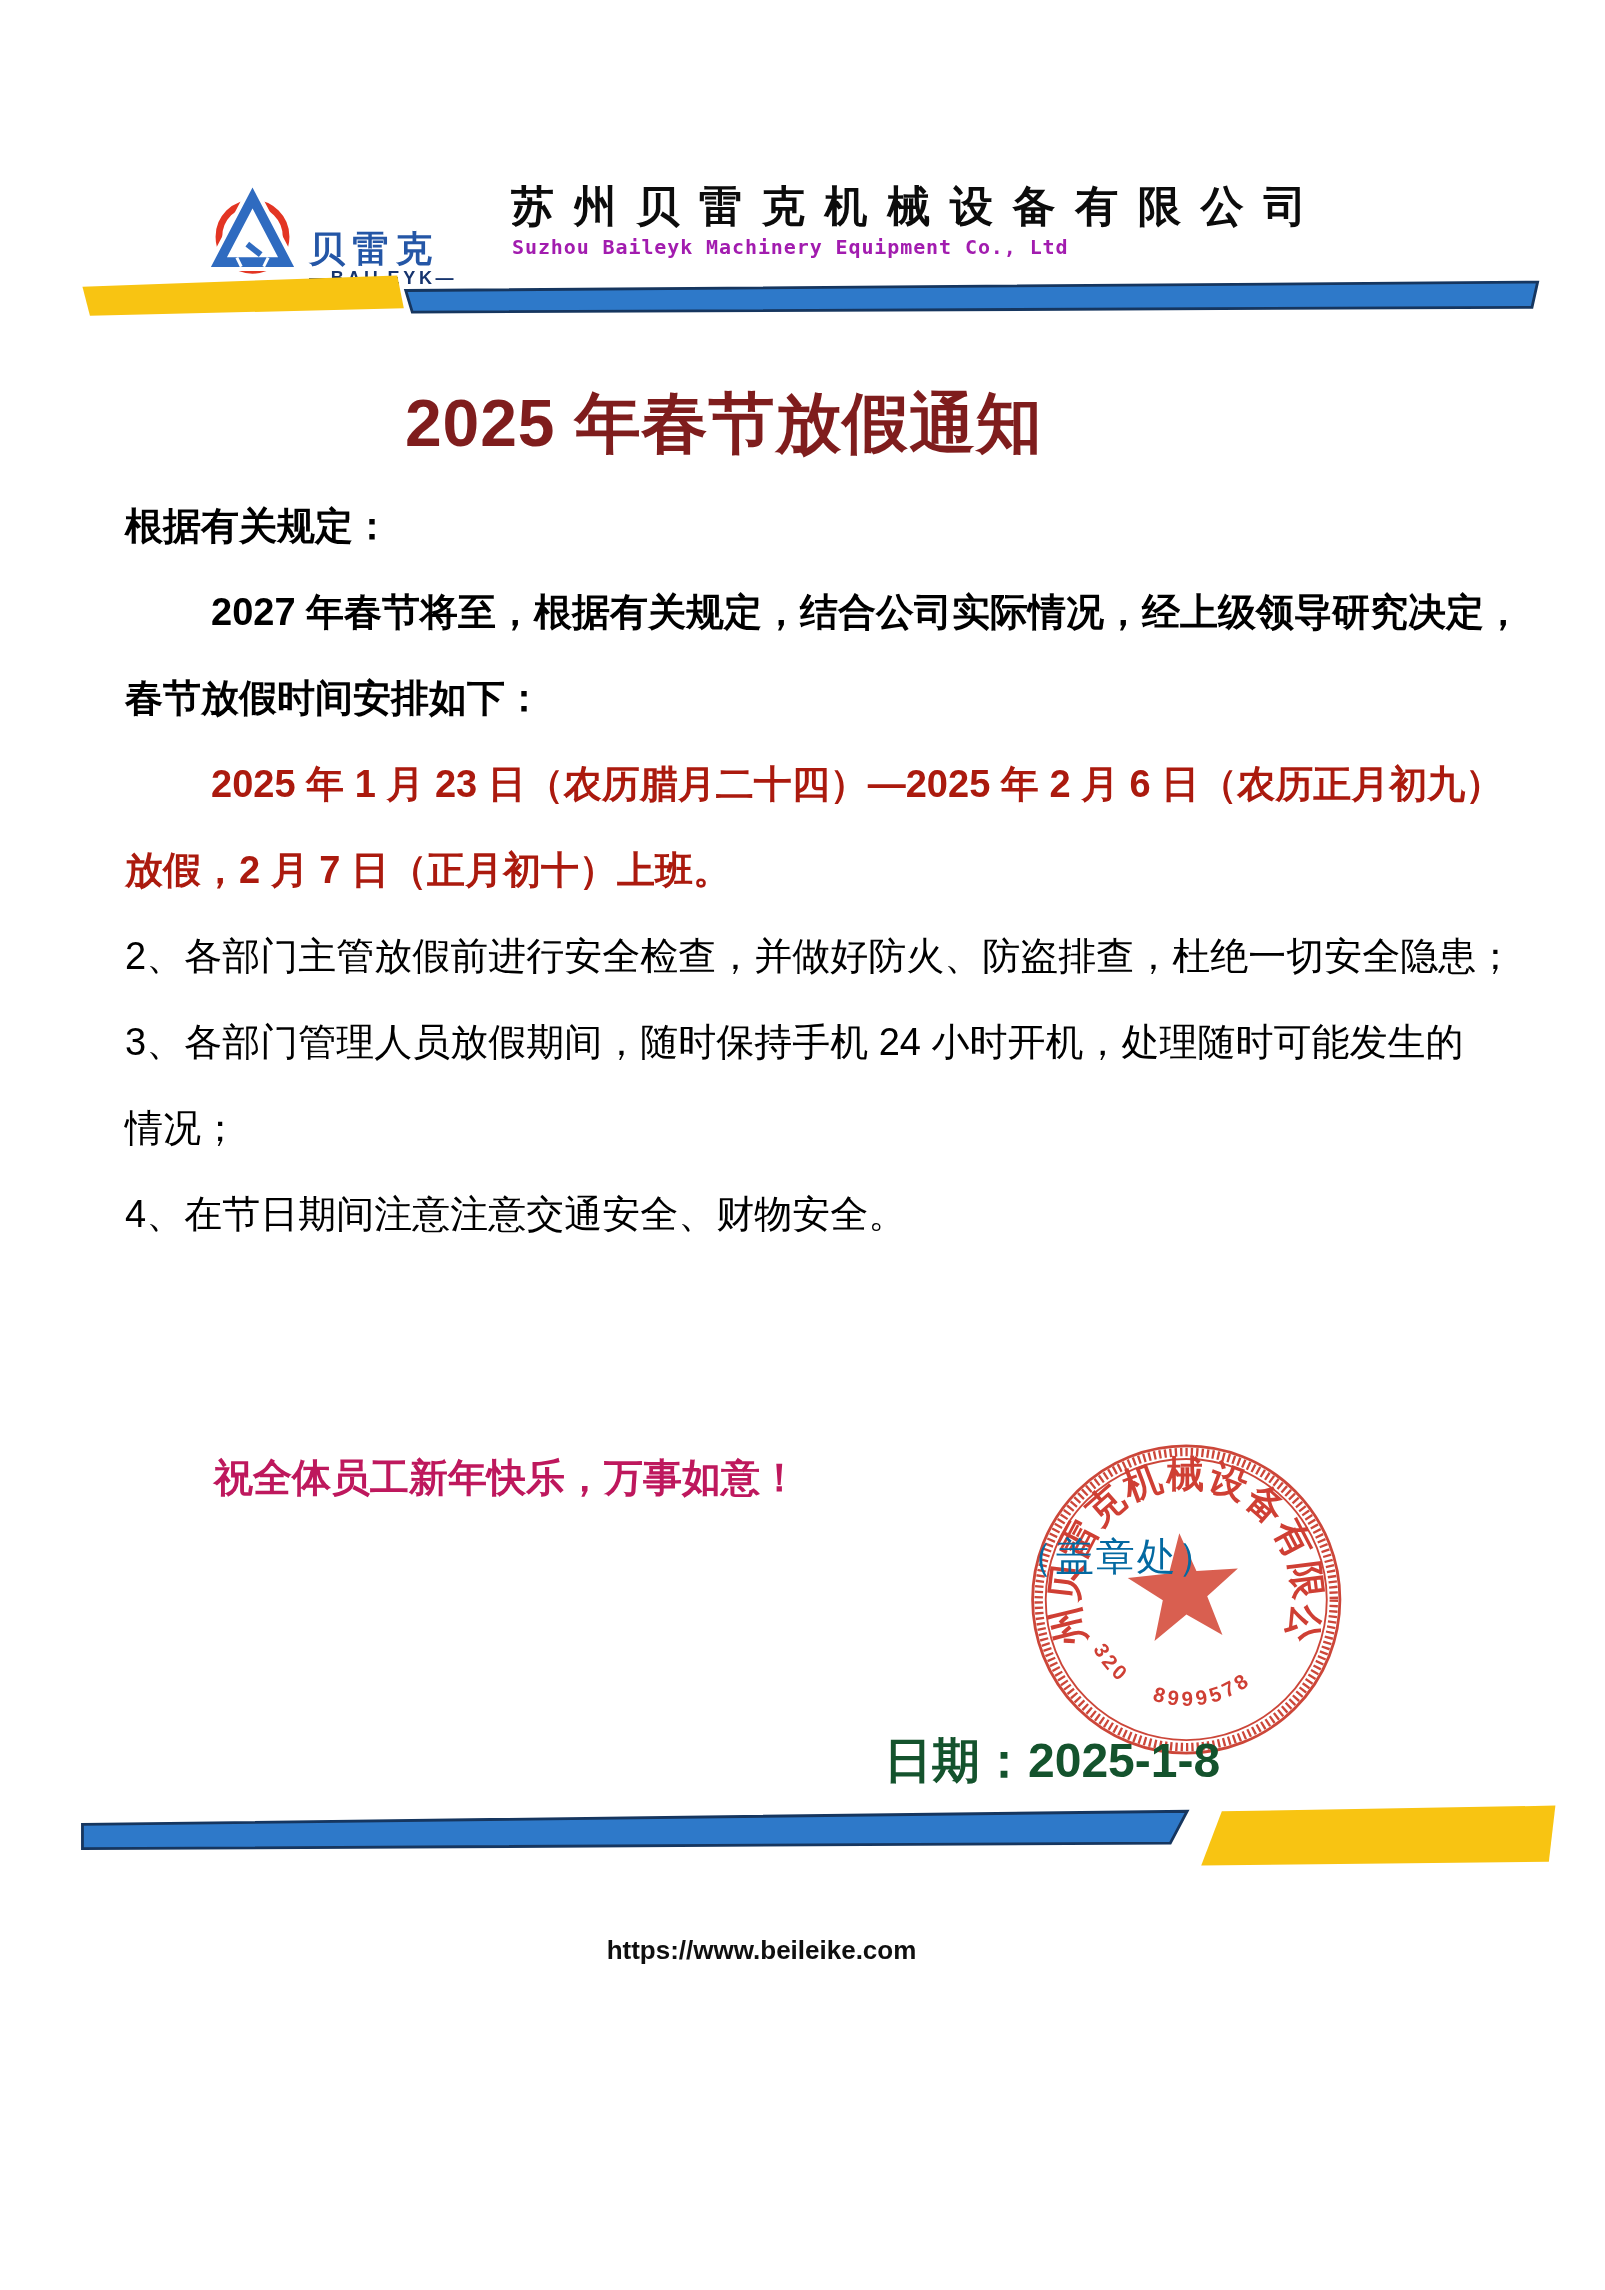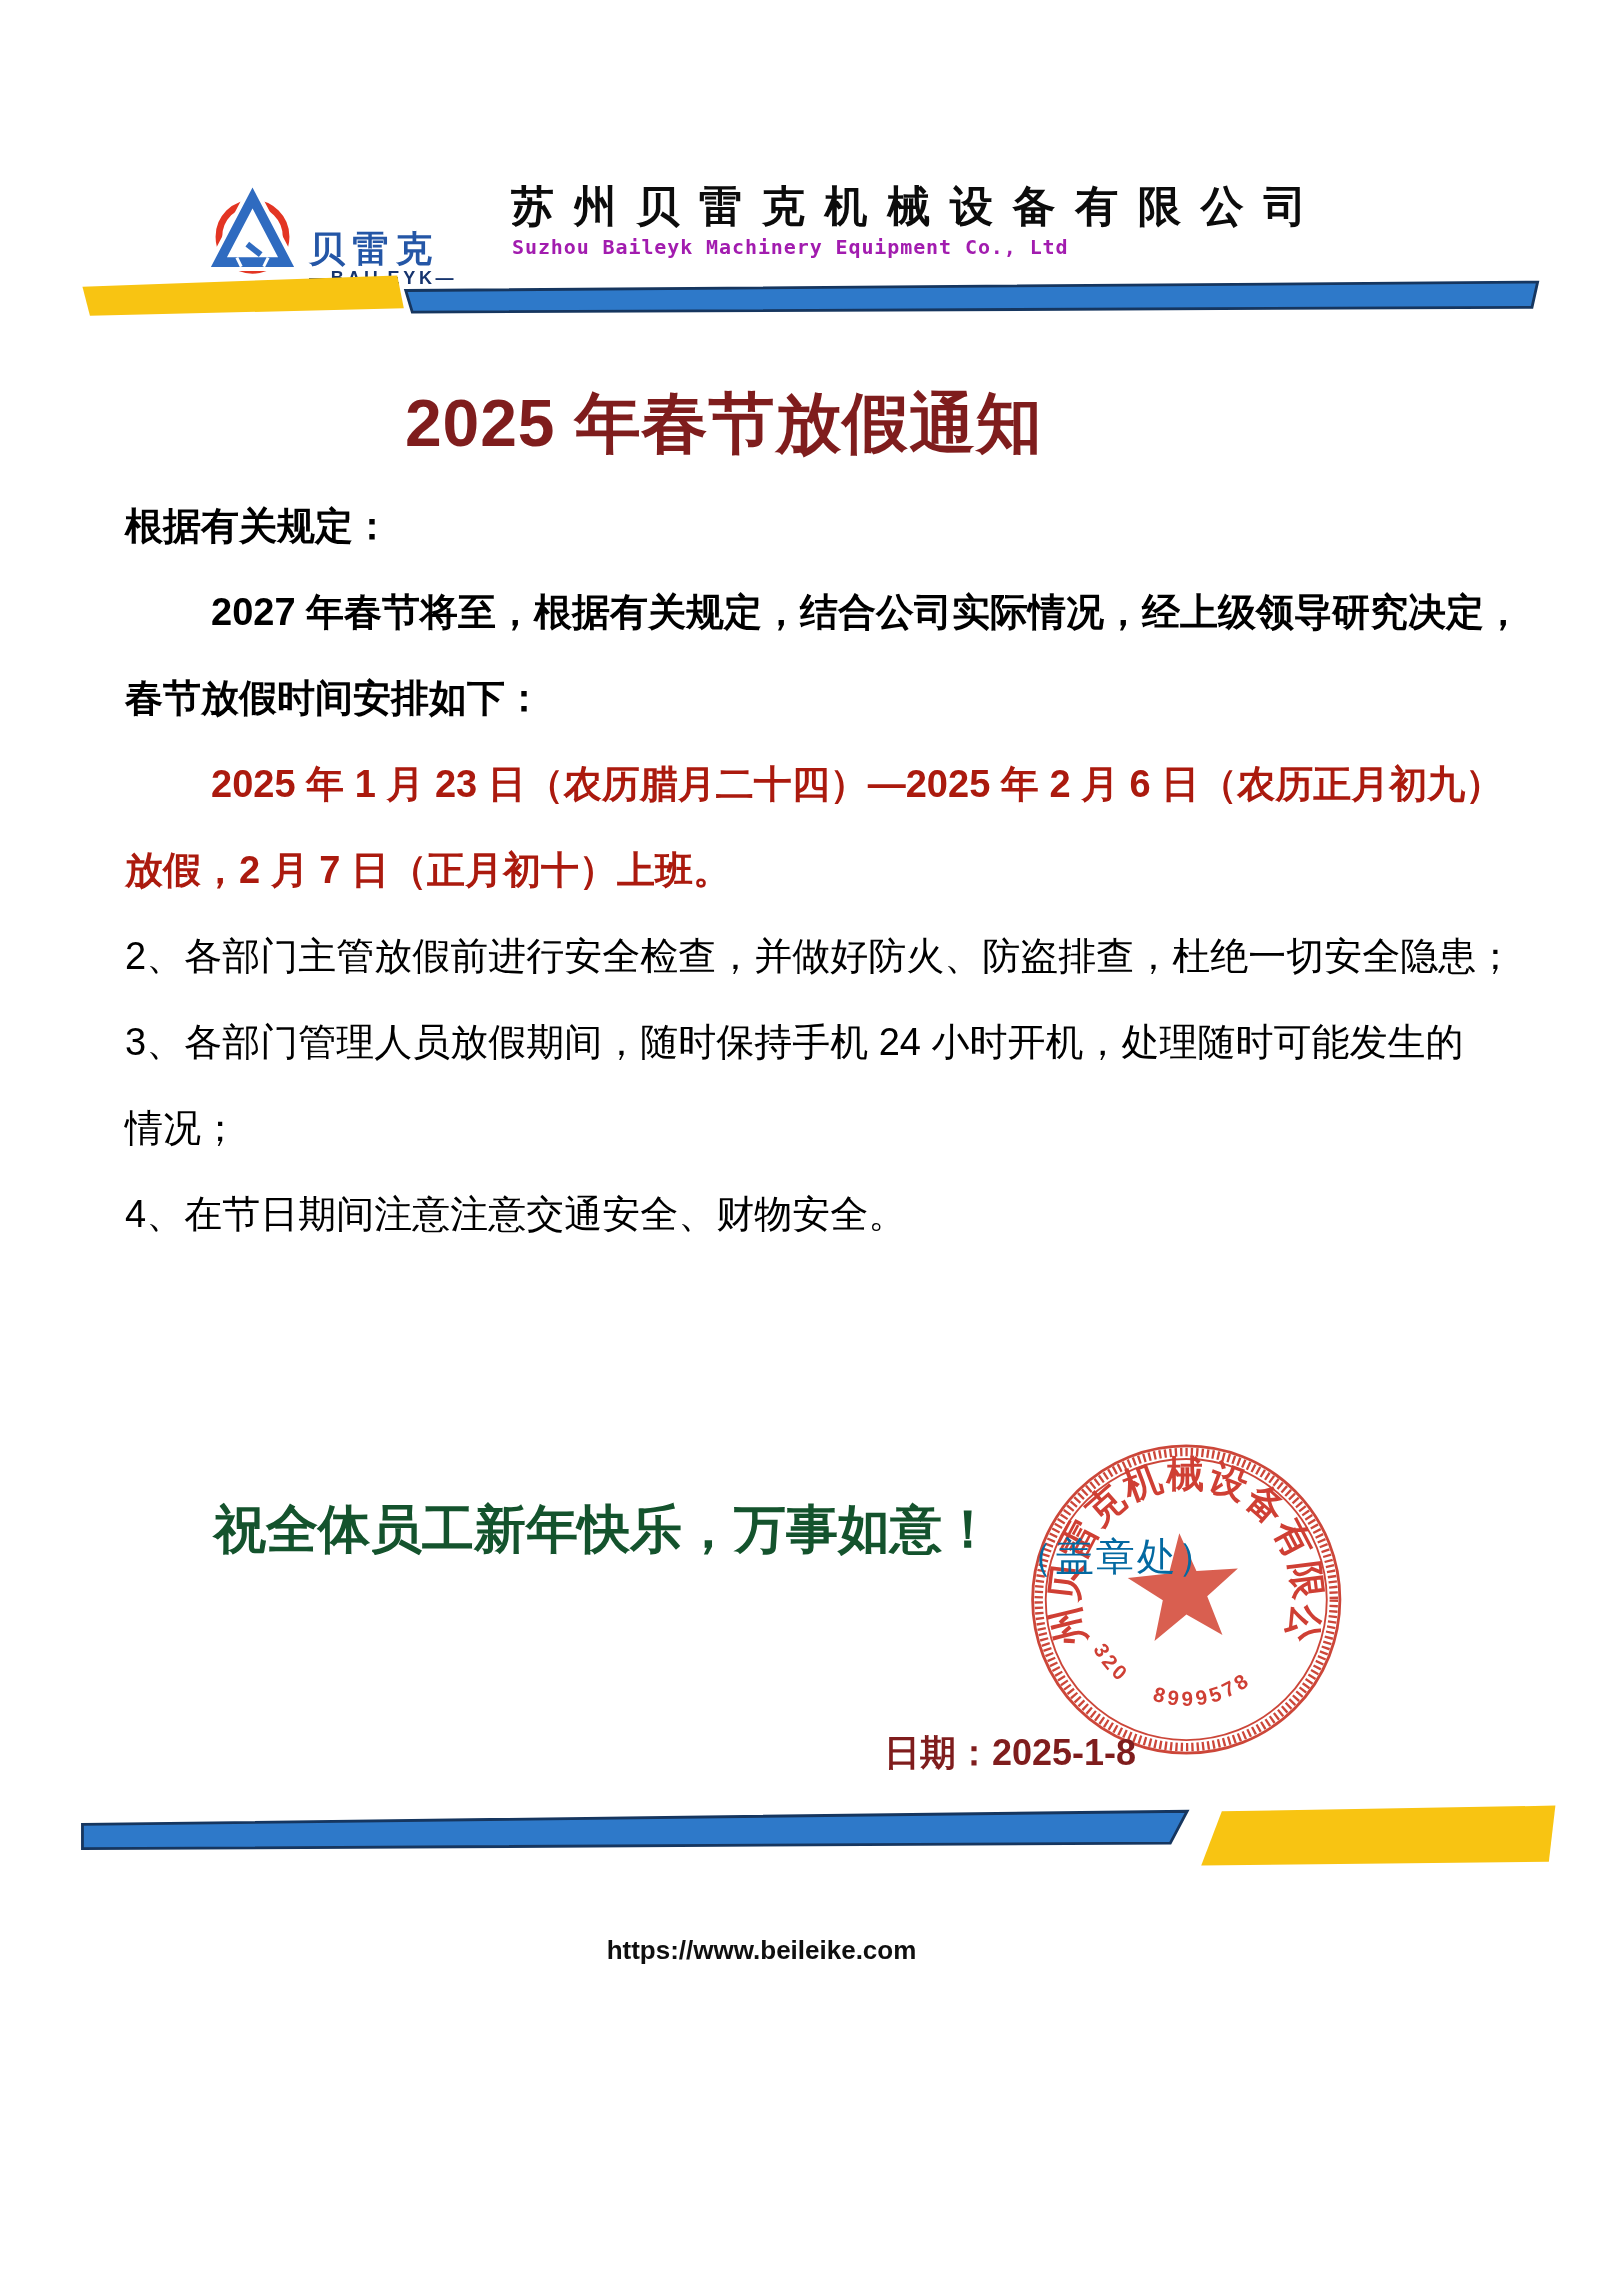--- a/index.html
+++ b/index.html
@@ -35,32 +35,32 @@
   }
   
   .body-block{position:absolute;left:125px;top:483px;width:1480px;}
   .bline{font-size:38px;line-height:86px;white-space:nowrap;color:#000;}
   .l-bold{font-weight:800;}
   .l-norm{font-weight:400;}
   .l-red{font-weight:700;color:#ab1a0e;}
   .l-ind{padding-left:86px;}
   
   .wish-line{
-    position:absolute;left:214px;top:1451px;font-size:52px;font-weight:800;
-    color:#14532d;white-space:nowrap;margin-top:44px;
+    position:absolute;left:214px;top:1451px;font-size:39px;font-weight:800;
+    color:#be185d;white-space:nowrap;
   }
   
   .stamp-svg{position:absolute;left:1012px;top:1415px;width:356px;height:356px;opacity:.93;}
   .seal-label{
     position:absolute;left:1014px;top:1530px;font-size:39px;font-weight:500;
     color:#0369a1;white-space:nowrap;letter-spacing:1.9px;
   }
   .date-line{
-    position:absolute;left:884px;top:1729px;font-size:36px;font-weight:600;
-    color:#7f1d1d;white-space:nowrap;
+    position:absolute;left:884px;top:1729px;font-size:48px;font-weight:600;
+    color:#14532d;white-space:nowrap;
   }
   
   .footer-url{
     position:absolute;left:525px;top:1935px;width:473px;text-align:center;
     font-size:26px;font-weight:700;color:#0f0f0f;white-space:nowrap;
   }
 </style>
 </head>
 <body>
 

